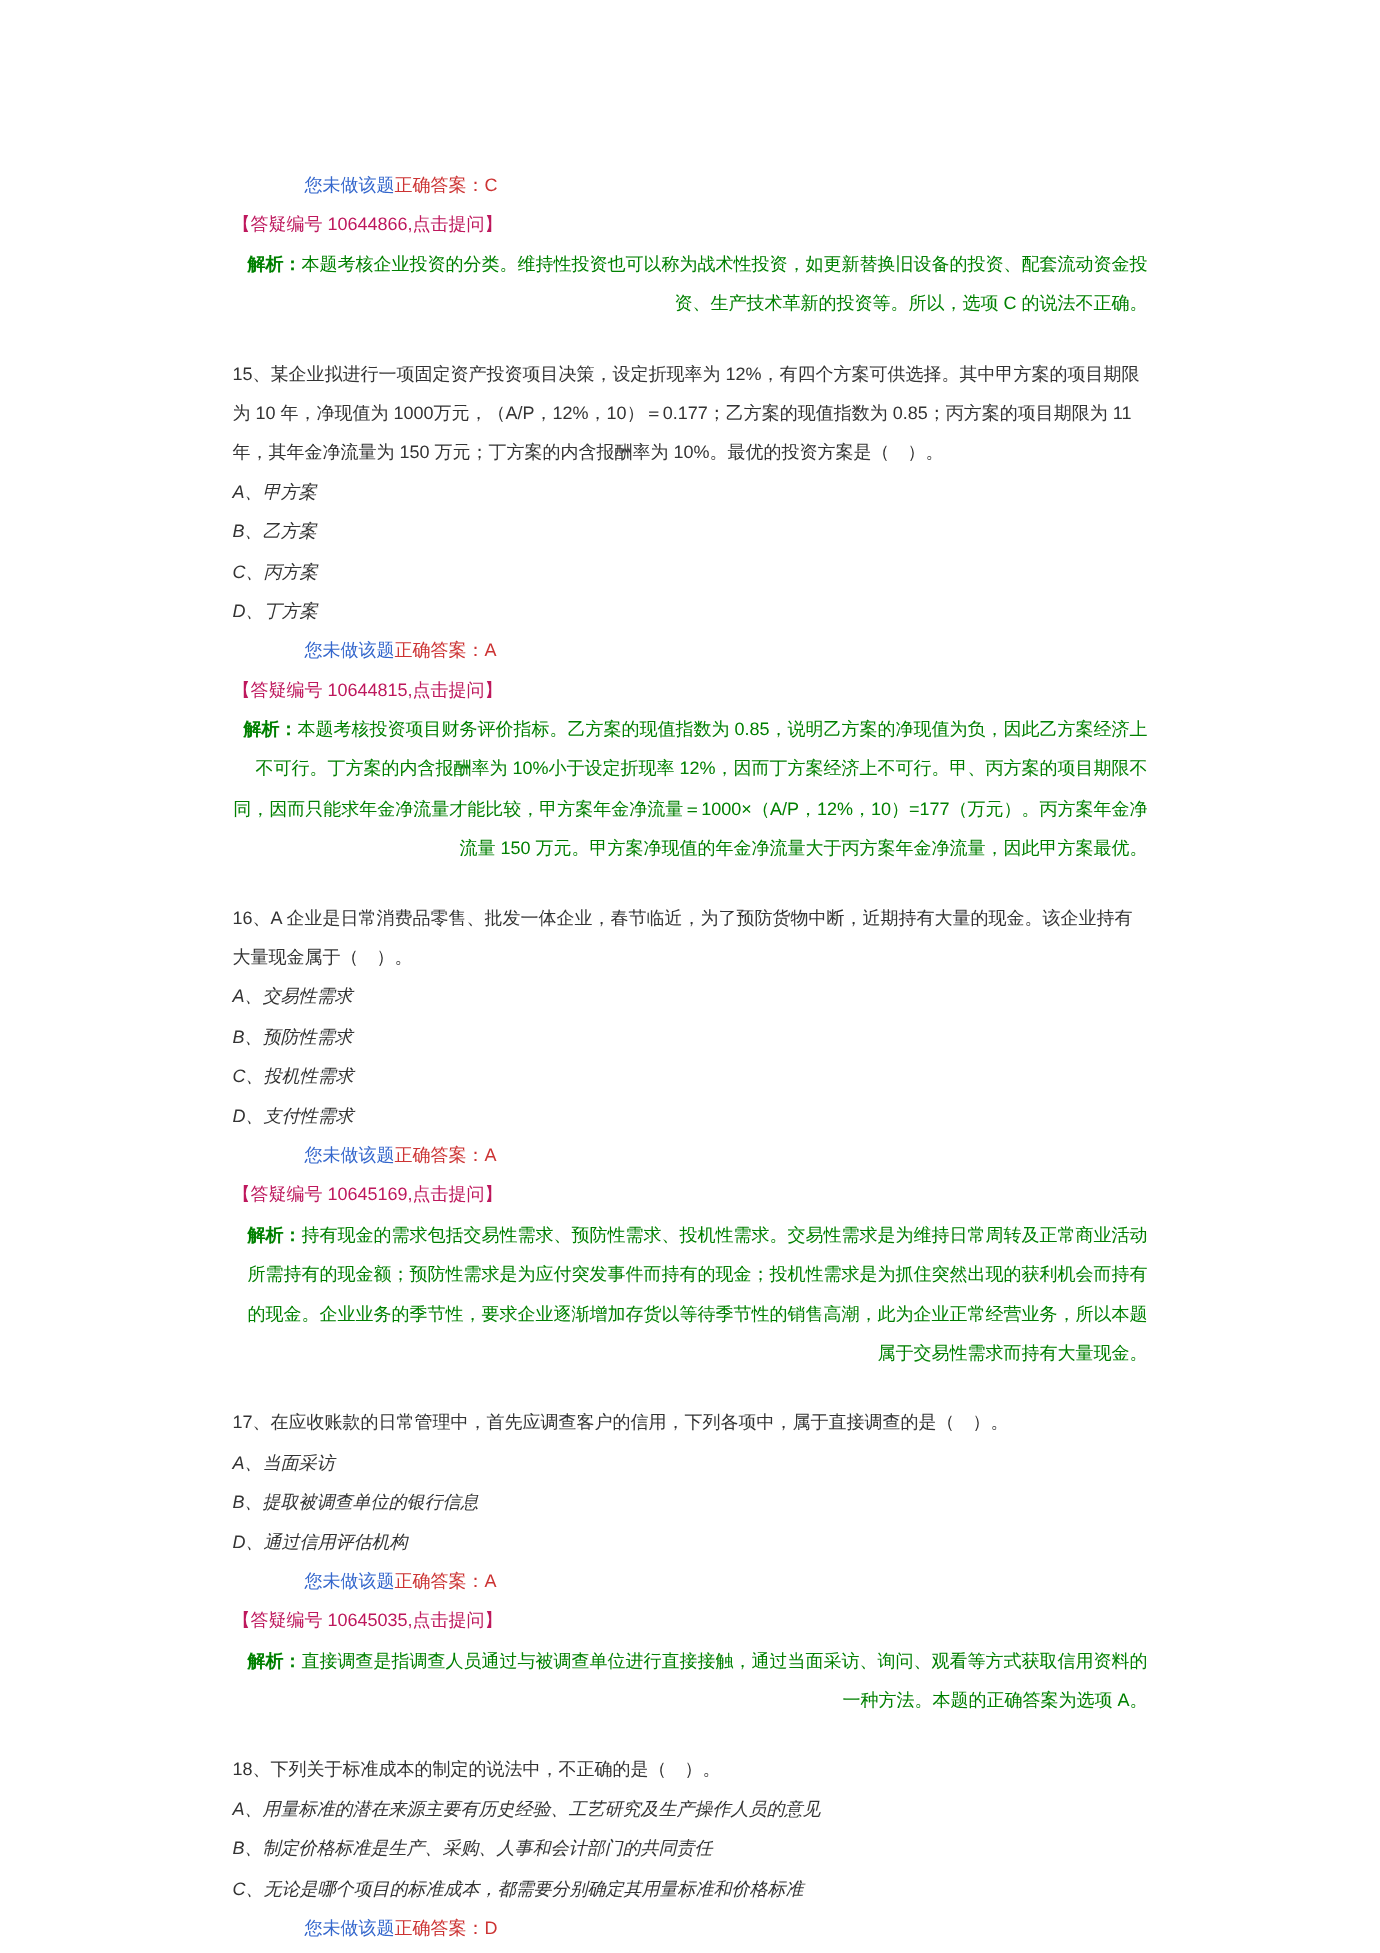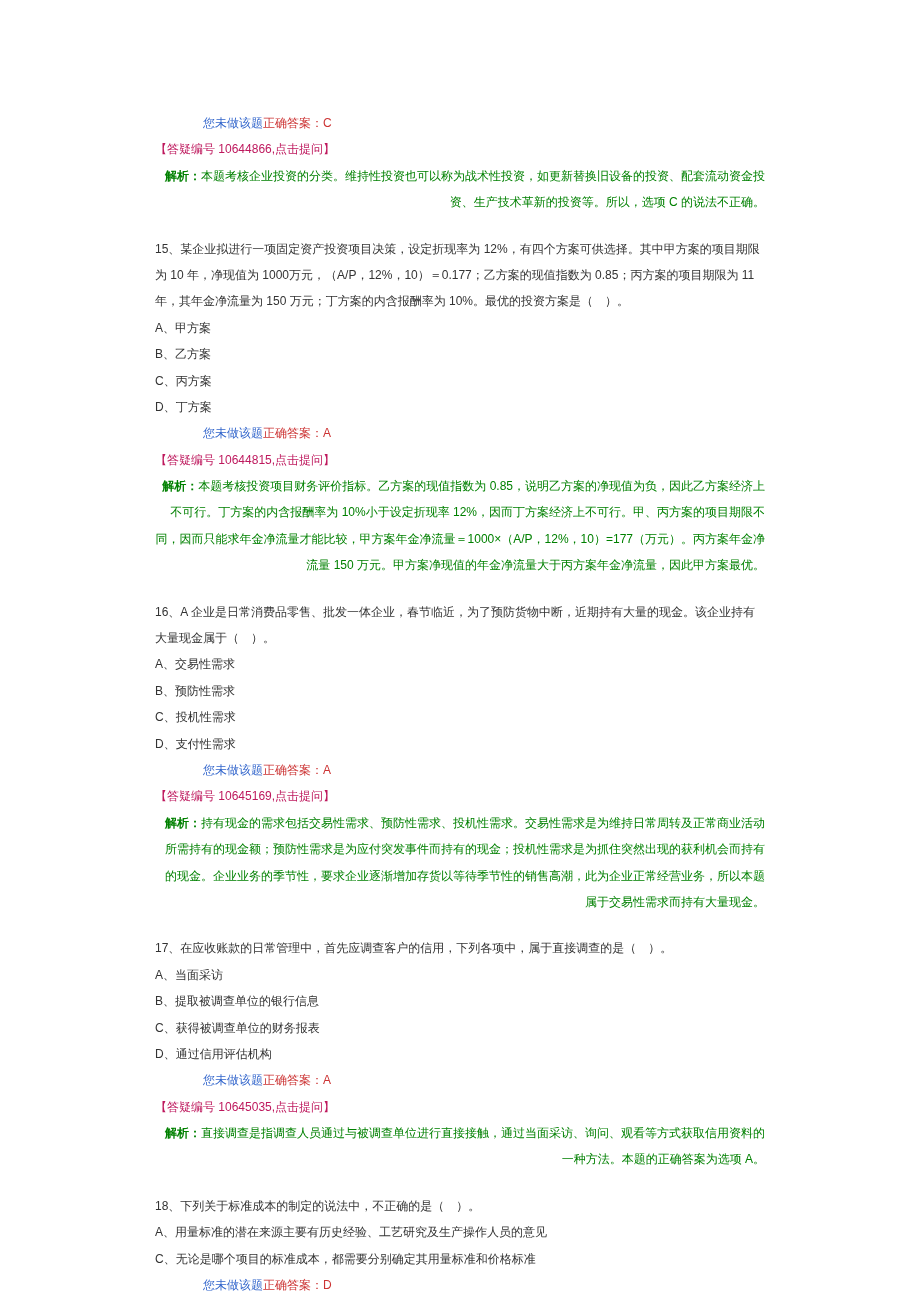--- a/index.html
+++ b/index.html
@@ -11,21 +11,21 @@
       background: #fff;
       padding: 110px 155px 40px 155px;
       width: 920px;
     }
     .not-done { color: #3366cc; margin-left: 48px; }
     .correct-answer { color: #cc3333; }
     .ref-link { color: #be185d; }
     .analysis-label { color: #008000; font-weight: bold; }
     .analysis-text { color: #008000; text-align: right; }
     .question-text { color: #333; margin-top: 20px; }
-    .option { color: #333; }
+    .option { color: #333; font-style: italic; }
     .block { margin-bottom: 0; }
     p { margin: 0; }
   </style>
 </head>
 <body>
 
 <div class="block">
   <p><span class="not-done">您未做该题</span><span class="correct-answer"><span>正确答案：</span><span>C</span></span></p>
   <p class="ref-link">【答疑编号 10644866,点击提问】</p>
   <p class="analysis-text"><span class="analysis-label">解析：</span><span>本题考核企业投资的分类。维持性投资也可以称为战术性投资，如更新替换旧设备的投资、配套流动资金投资、生产技术革新的投资等。所以，选项 C 的说法不正确。</span></p>
@@ -50,26 +50,26 @@
   <p class="option">D、支付性需求</p>
   <p><span class="not-done">您未做该题</span><span class="correct-answer"><span>正确答案：</span><span>A</span></span></p>
   <p class="ref-link">【答疑编号 10645169,点击提问】</p>
   <p class="analysis-text"><span class="analysis-label">解析：</span><span>持有现金的需求包括交易性需求、预防性需求、投机性需求。交易性需求是为维持日常周转及正常商业活动所需持有的现金额；预防性需求是为应付突发事件而持有的现金；投机性需求是为抓住突然出现的获利机会而持有的现金。企业业务的季节性，要求企业逐渐增加存货以等待季节性的销售高潮，此为企业正常经营业务，所以本题属于交易性需求而持有大量现金。</span></p>
 </div>
 
 <div class="block">
   <p class="question-text">17、在应收账款的日常管理中，首先应调查客户的信用，下列各项中，属于直接调查的是（　）。</p>
   <p class="option">A、当面采访</p>
   <p class="option">B、提取被调查单位的银行信息</p>
-  <p class="option">C、获得被调查单位的财务报表</p>
   <p class="option">D、通过信用评估机构</p>
   <p><span class="not-done">您未做该题</span><span class="correct-answer"><span>正确答案：</span><span>A</span></span></p>
   <p class="ref-link">【答疑编号 10645035,点击提问】</p>
   <p class="analysis-text"><span class="analysis-label">解析：</span><span>直接调查是指调查人员通过与被调查单位进行直接接触，通过当面采访、询问、观看等方式获取信用资料的一种方法。本题的正确答案为选项 A。</span></p>
 </div>
 
 <div class="block">
   <p class="question-text">18、下列关于标准成本的制定的说法中，不正确的是（　）。</p>
   <p class="option">A、用量标准的潜在来源主要有历史经验、工艺研究及生产操作人员的意见</p>
+  <p class="option">B、制定价格标准是生产、采购、人事和会计部门的共同责任</p>
   <p class="option">C、无论是哪个项目的标准成本，都需要分别确定其用量标准和价格标准</p>
   <p><span class="not-done">您未做该题</span><span class="correct-answer"><span>正确答案：</span><span>D</span></span></p>
   <p class="ref-link">【答疑编号 10771080,点击提问】</p>
 </div>
 
 </body></html>

